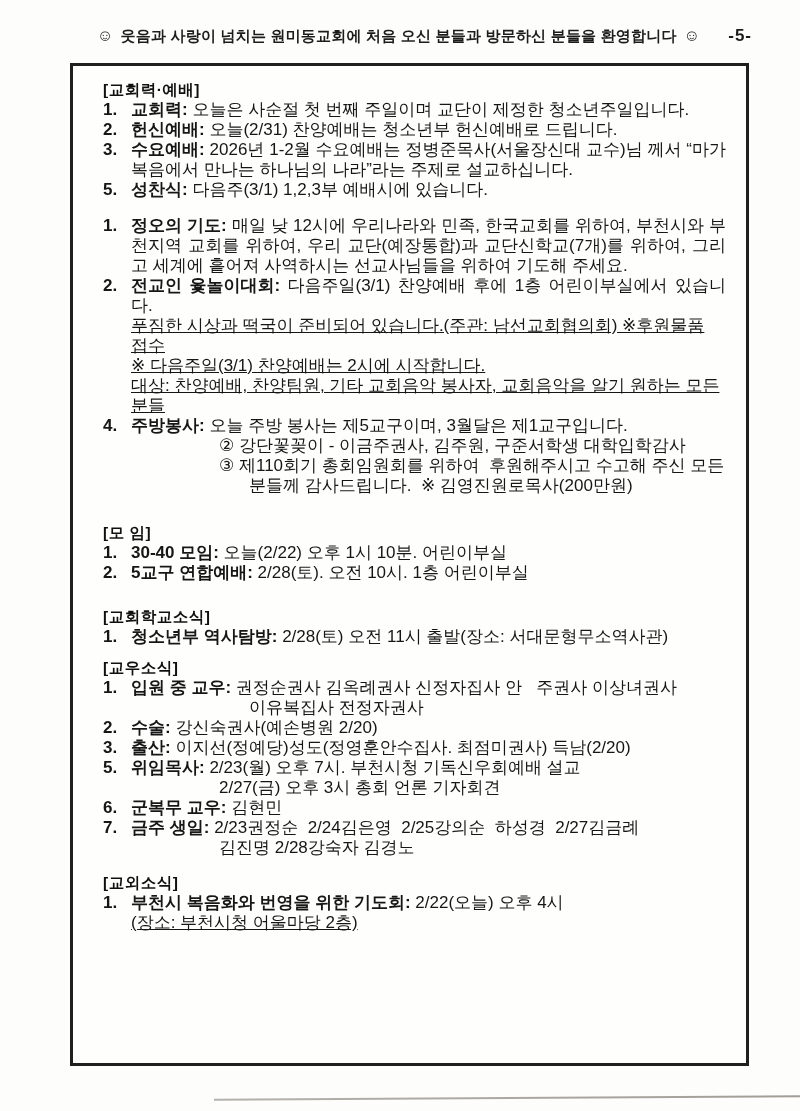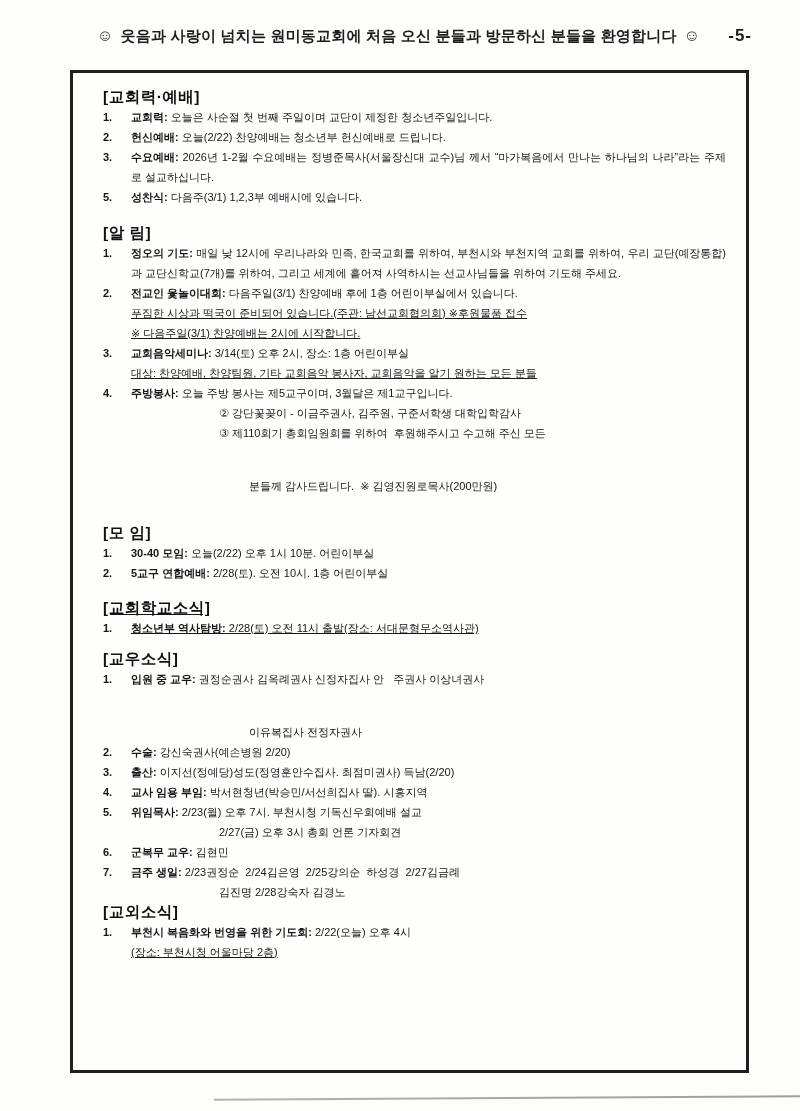--- a/index.html
+++ b/index.html
@@ -14,50 +14,50 @@
   .page-header {
     position: absolute; top: 26px; left: 90px; width: 662px;
     display: flex; align-items: center;
     font-size: 15px; font-weight: 700; color: #1c1c1c;
     letter-spacing: 0.2px; white-space: nowrap;
   }
   .smiley { font-weight: 400; font-size: 16px; margin: 0 7px; }
   .page-number { margin-left: auto; font-size: 17px; font-weight: 700; letter-spacing: 1px; }
 
   .sheet {
-    position: absolute; left: 70px; top: 70px;
+    position: absolute; left: 70px; top: 63px;
     width: 679px; height: 1003px;
     box-sizing: border-box;
     border: 3px solid #1f1f1f;
     background: #fefefd;
     padding: 14px 20px 0 30px;
     overflow: hidden;
   }
 
   .section { margin-top: 14px; }
   #sections-root .section:nth-of-type(1) { margin-top: 0; }
   #sections-root .section:nth-of-type(2) { margin-top: 16px; }
   #sections-root .section:nth-of-type(3) { margin-top: 27px; }
-  #sections-root .section:nth-of-type(4) { margin-top: 15px; text-decoration: underline; }
+  #sections-root .section:nth-of-type(4) { margin-top: 24px; }
   #sections-root .section:nth-of-type(5) { margin-top: 11px; }
-  #sections-root .section:nth-of-type(6) { margin-top: 0; }
+  #sections-root .section:nth-of-type(6) { margin-top: 15px; }
 
   .section-title {
     font-size: 15.5px; font-weight: 800; line-height: 20px;
     letter-spacing: 0.5px; color: #101010;
   }
-  .item { font-size: 11px; line-height: 20px; color: #161616; }
+  .item { font-size: 17px; line-height: 20px; color: #161616; }
   .first-line { padding-left: 28px; text-indent: -28px; text-align: justify; }
   .num { display: inline-block; width: 28px; text-indent: 0; font-weight: 700; }
   .lbl { font-weight: 800; }
   .txt { font-weight: 500; }
   .cont { margin-left: 28px; font-weight: 500; }
   .cont.i0 { margin-left: 28px; text-decoration: underline; }
   .cont.i1 { margin-left: 116px; }
-  .cont.i2 { margin-left: 146px; margin-top: 33px; }
+  .cont.i2 { margin-left: 146px; }
 
   .scan-line {
     position: absolute; left: 214px; top: 1097px;
     width: 586px; height: 2px;
     background: linear-gradient(90deg, rgba(122,117,107,0.55), rgba(145,141,133,0.85));
     transform: rotate(-0.35deg);
   }
 </style>
 </head>
 <body>
@@ -73,51 +73,49 @@
 
   <div class="sheet" id="sections-root">
   <section class="section">
     <div class="section-title">[교회력·예배]</div>
     <div class="items">
   <div class="item">
     <div class="first-line"><span class="num">1.</span><span class="lbl">교회력:</span> <span class="txt">오늘은 사순절 첫 번째 주일이며 교단이 제정한 청소년주일입니다.</span></div>
   </div>
 
   <div class="item">
-    <div class="first-line"><span class="num">2.</span><span class="lbl">헌신예배:</span> <span class="txt">오늘(2/22) 찬양예배는 청소년부 헌신예배로 드립니다.</span></div>
+    <div class="first-line"><span class="num">2.</span><span class="lbl">헌신예배:</span> <span class="txt">오늘(2/31) 찬양예배는 청소년부 헌신예배로 드립니다.</span></div>
   </div>
 
   <div class="item">
     <div class="first-line"><span class="num">3.</span><span class="lbl">수요예배:</span> <span class="txt">2026년 1-2월 수요예배는 정병준목사(서울장신대 교수)님 께서 “마가복음에서 만나는 하나님의 나라”라는 주제로 설교하십니다.</span></div>
   </div>
 
 
   <div class="item">
     <div class="first-line"><span class="num">5.</span><span class="lbl">성찬식:</span> <span class="txt">다음주(3/1) 1,2,3부 예배시에 있습니다.</span></div>
   </div>
 </div>
   </section>
 
   <section class="section">
-    <div class="section-title">[알 림]</div>
     <div class="items">
   <div class="item">
     <div class="first-line"><span class="num">1.</span><span class="lbl">정오의 기도:</span> <span class="txt">매일 낮 12시에 우리나라와 민족, 한국교회를 위하여, 부천시와 부천지역 교회를 위하여, 우리 교단(예장통합)과 교단신학교(7개)를 위하여, 그리고 세계에 흩어져 사역하시는 선교사님들을 위하여 기도해 주세요.</span></div>
   </div>
 
   <div class="item">
     <div class="first-line"><span class="num">2.</span><span class="lbl">전교인 윷놀이대회:</span> <span class="txt">다음주일(3/1) 찬양예배 후에 1층 어린이부실에서 있습니다.</span></div>
 
   <div class="cont i0">푸짐한 시상과 떡국이 준비되어 있습니다.(주관: 남선교회협의회) ※후원물품 접수</div>
 
   <div class="cont i0">※ 다음주일(3/1) 찬양예배는 2시에 시작합니다.</div>
 </div>
 
   <div class="item">
-    <div class="first-line"><span class="num">3.</span><span class="lbl">교회음악세미나:</span> <span class="txt">3/14(토) 오후 2시, 장소: 1층 어린이부실</span></div>
 
   <div class="cont i0">대상: 찬양예배, 찬양팀원, 기타 교회음악 봉사자, 교회음악을 알기 원하는 모든 분들</div>
 </div>
 
   <div class="item">
     <div class="first-line"><span class="num">4.</span><span class="lbl">주방봉사:</span> <span class="txt">오늘 주방 봉사는 제5교구이며, 3월달은 제1교구입니다.</span></div>
   </div>
 
   <div class="item">
 
@@ -162,23 +160,20 @@
 </div>
 
   <div class="item">
     <div class="first-line"><span class="num">2.</span><span class="lbl">수술:</span> <span class="txt">강신숙권사(예손병원 2/20)</span></div>
   </div>
 
   <div class="item">
     <div class="first-line"><span class="num">3.</span><span class="lbl">출산:</span> <span class="txt">이지선(정예당)성도(정영훈안수집사. 최점미권사) 득남(2/20)</span></div>
   </div>
 
-  <div class="item">
-    <div class="first-line"><span class="num">4.</span><span class="lbl">교사 임용 부임:</span> <span class="txt">박서현청년(박승민/서선희집사 딸). 시흥지역</span></div>
-  </div>
 
   <div class="item">
     <div class="first-line"><span class="num">5.</span><span class="lbl">위임목사:</span> <span class="txt">2/23(월) 오후 7시. 부천시청 기독신우회예배 설교</span></div>
 
   <div class="cont i1">2/27(금) 오후 3시 총회 언론 기자회견</div>
 </div>
 
   <div class="item">
     <div class="first-line"><span class="num">6.</span><span class="lbl">군복무 교우:</span> <span class="txt">김현민</span></div>
   </div>

